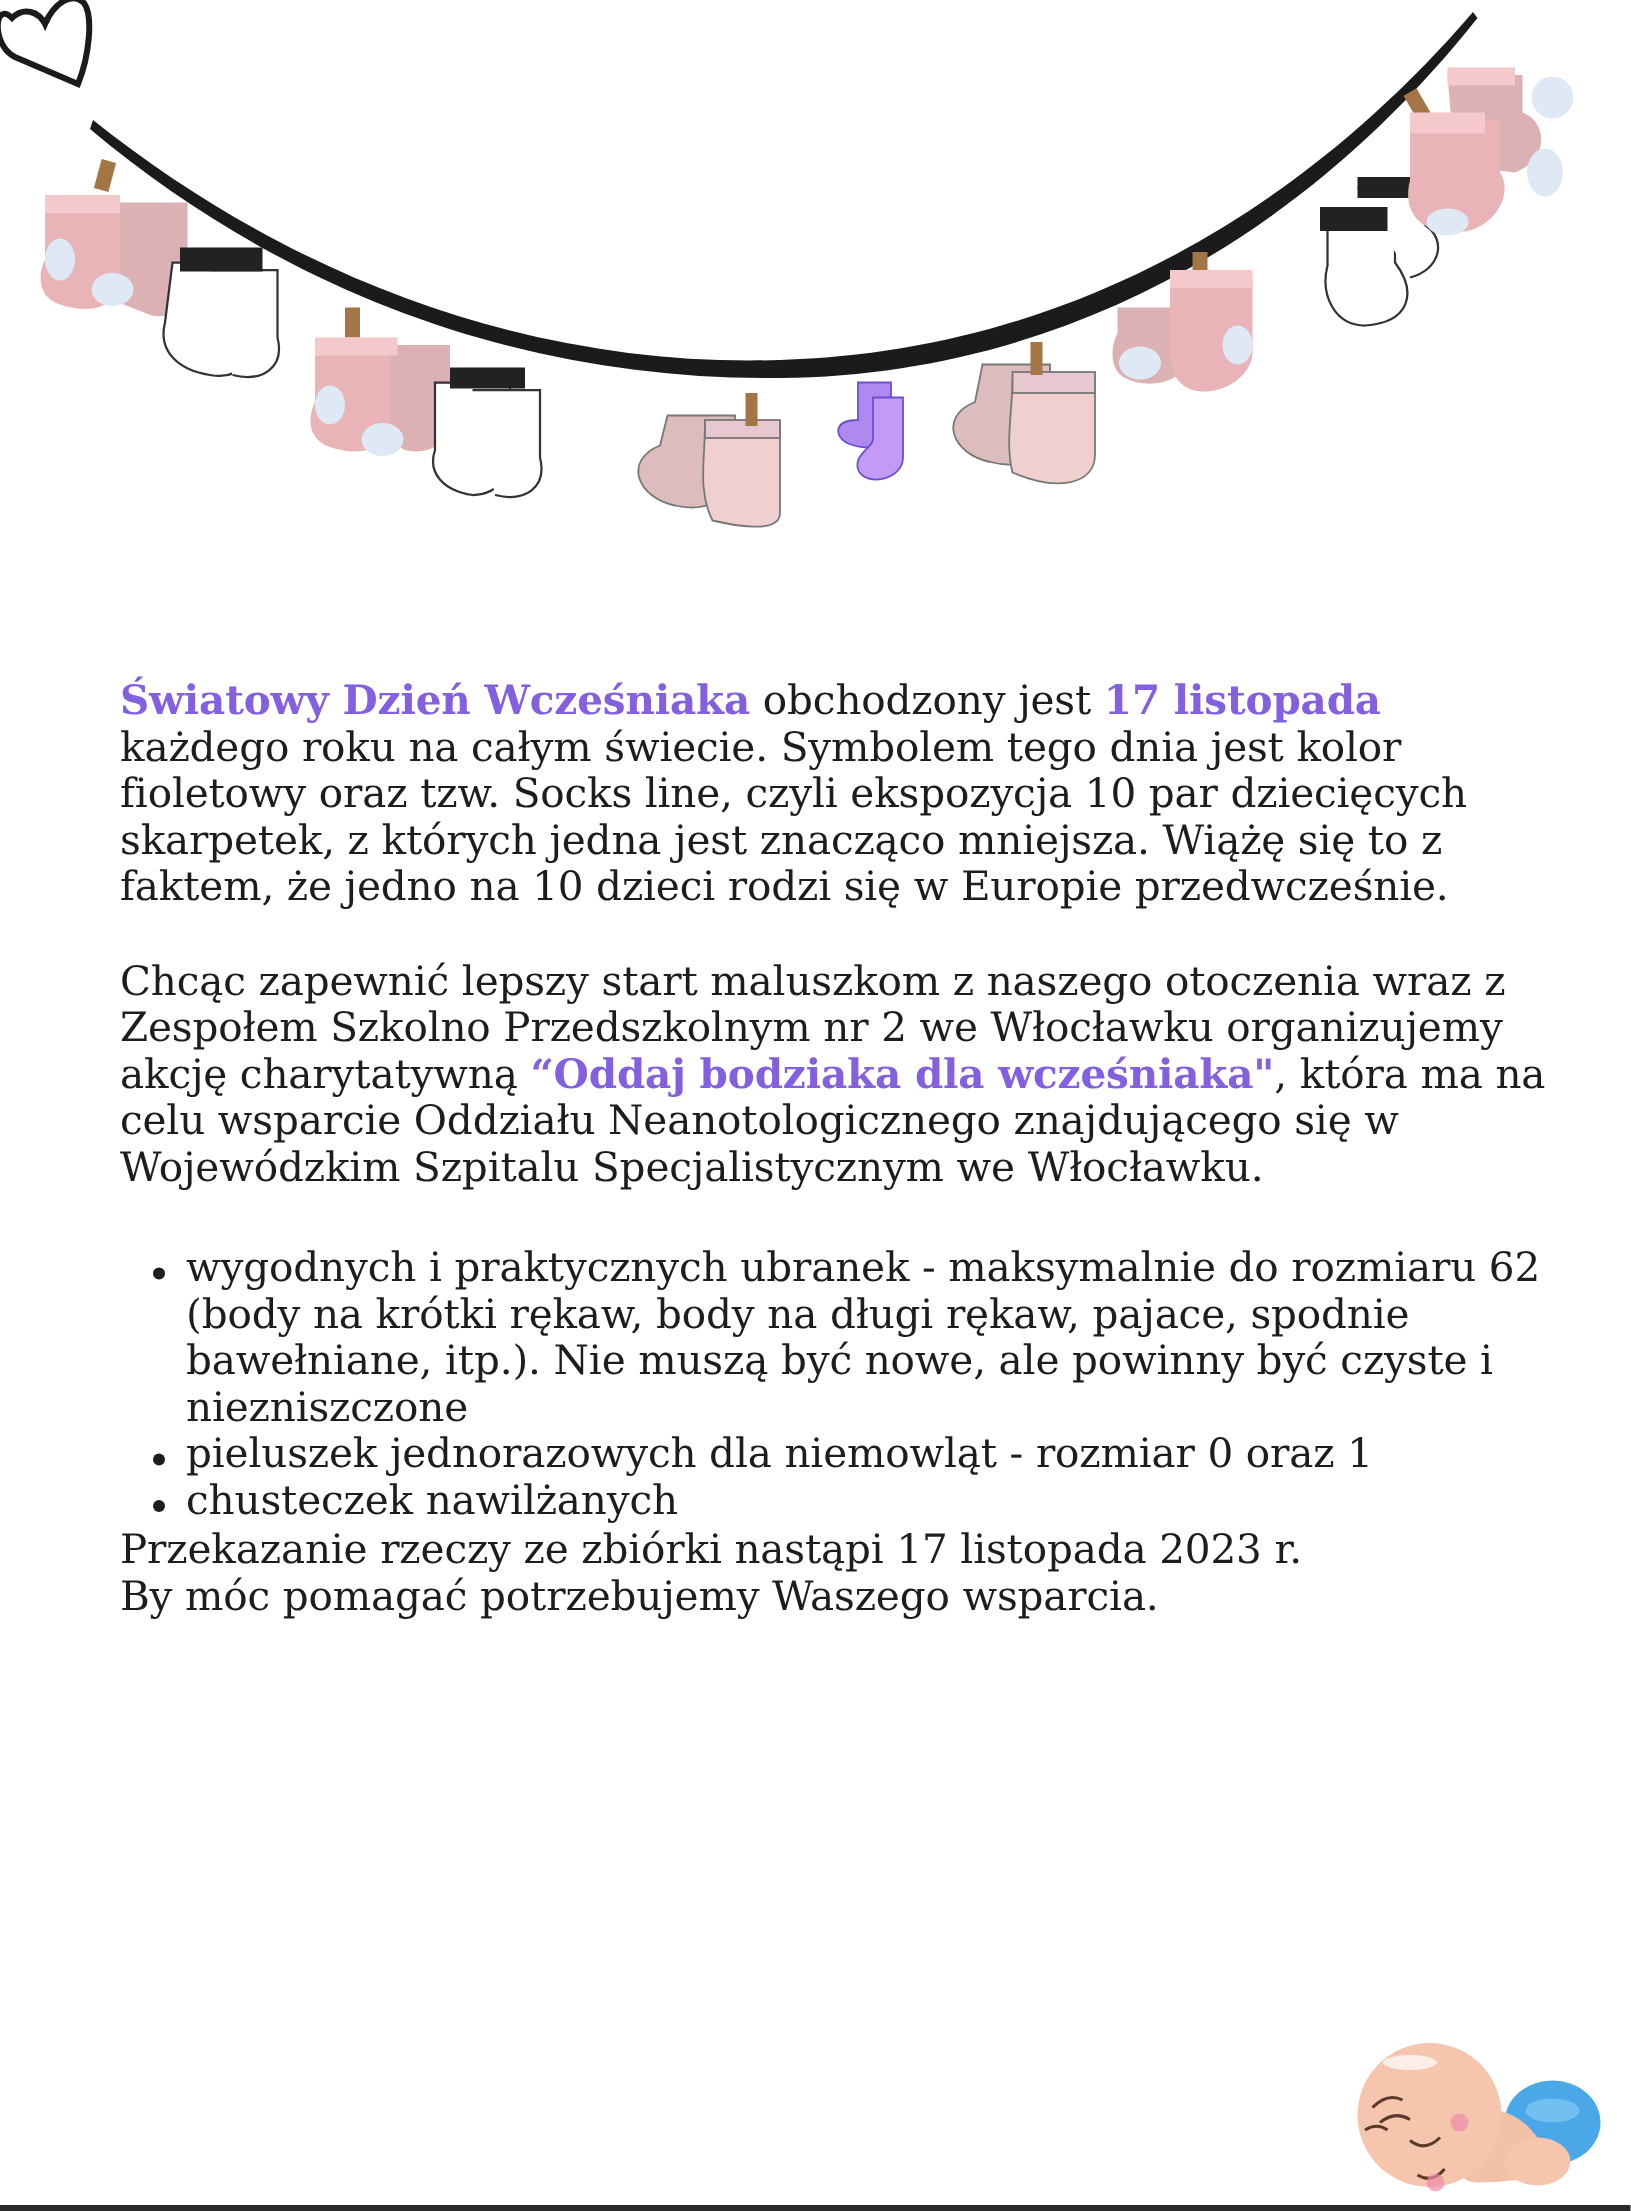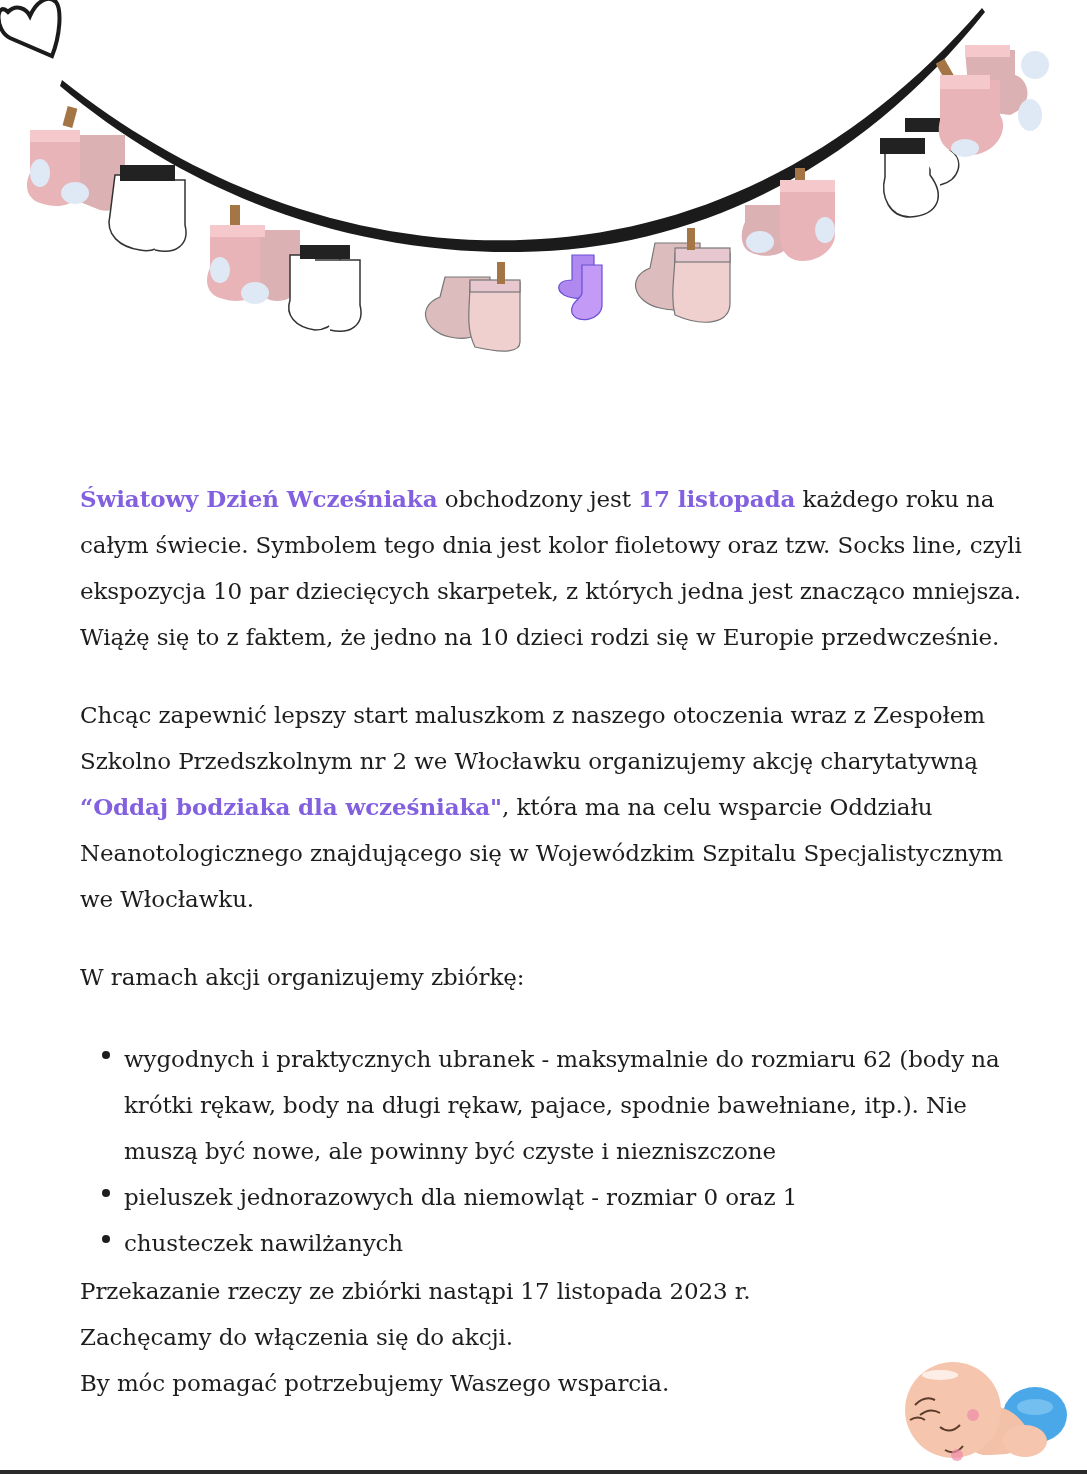--- a/index.html
+++ b/index.html
@@ -1,21 +1,21 @@
 <!DOCTYPE html>
 <html><head>
 <meta charset="utf-8">
 <style>
   html, body { margin: 0; padding: 0; background: #ffffff; }
   body { width: 1087px; height: 1474px; position: relative; overflow: hidden; }
   .page { position: absolute; left: 0; top: 0; width: 1087px; height: 1474px; background: #ffffff; }
   .garland { position: absolute; left: 0; top: 0; width: 1087px; height: 370px; }
   .content {
-    position: absolute; left: 80px; top: 476px; width: 960px;
-    font-family: "DejaVu Serif", serif; font-size: 23px; line-height: 46px; color: #1d1d1d;
+    position: absolute; left: 80px; top: 452px; width: 960px;
+    font-family: "DejaVu Serif", serif; font-size: 27px; line-height: 31px; color: #1d1d1d;
     letter-spacing: -0.1px;
   }
   .content p { margin: 0; }
   .para + .para { margin-top: 32px; }
   .accent-bold { color: #8260e0; font-weight: bold; }
   .accent { color: #8a6fe0; }
   ul.items { list-style: none; margin: 36px 0 2px 0; padding: 0 0 0 44px; }
   ul.items li { position: relative; }
   ul.items li::before {
     content: ""; position: absolute; left: -22px; top: 15px; width: 8px; height: 8px;
@@ -112,31 +112,29 @@
       <ellipse cx="95" cy="70" rx="12" ry="16" fill="#dfe9f5"></ellipse>
       <ellipse cx="30" cy="103" rx="14" ry="9" fill="#dfe9f5"></ellipse>
     </g>
   </svg>
 
   <div class="content">
     <p class="para"><span class="accent-bold">Światowy Dzień Wcześniaka</span><span> obchodzony jest </span><span class="accent-bold">17 listopada</span><span> każdego roku na całym świecie. Symbolem tego dnia jest kolor fioletowy oraz tzw. Socks line, czyli ekspozycja 10 par dziecięcych skarpetek, z których jedna jest znacząco mniejsza. Wiążę się to z faktem, że jedno na 10 dzieci rodzi się w Europie przedwcześnie.</span></p>
 
     <p class="para"><span>Chcąc zapewnić lepszy start maluszkom z naszego otoczenia wraz z Zespołem Szkolno Przedszkolnym nr 2 we Włocławku organizujemy akcję charytatywną </span><span class="accent-bold">“Oddaj bodziaka dla wcześniaka"</span><span>, która ma na celu wsparcie Oddziału Neanotologicznego znajdującego się w Wojewódzkim Szpitalu Specjalistycznym we Włocławku.</span></p>
 
-    <p class="para">W ramach akcji organizujemy zbiórkę:</p>
 
     <ul class="items">
       <li>wygodnych i praktycznych ubranek - maksymalnie do rozmiaru 62 (body na  krótki rękaw, body na długi rękaw, pajace, spodnie bawełniane, itp.). Nie muszą być nowe, ale powinny być czyste i niezniszczone</li>
       <li> pieluszek jednorazowych dla niemowląt - rozmiar 0 oraz 1</li>
       <li>chusteczek nawilżanych</li>
     </ul>
 
     <div class="closing">
       <p>Przekazanie rzeczy ze zbiórki nastąpi 17 listopada 2023 r.</p>
-      <p>Zachęcamy do włączenia się do akcji.</p>
       <p>By móc pomagać potrzebujemy Waszego wsparcia.</p>
     </div>
   </div>
 
   <svg class="baby" viewBox="0 0 180 110" xmlns="http://www.w3.org/2000/svg">
     <ellipse cx="140" cy="60" rx="32" ry="28" fill="#4aa8e8"></ellipse>
     <ellipse cx="140" cy="52" rx="18" ry="8" fill="#8fd0f5" opacity="0.6"></ellipse>
     <path d="M80,55 C100,45 125,55 135,80 C140,95 120,100 90,100 C70,100 70,70 80,55 Z" fill="#f3c1a8"></path>
     <ellipse cx="130" cy="86" rx="22" ry="16" fill="#f5c6ad"></ellipse>
     <circle cx="58" cy="55" r="48" fill="#f5c6ad"></circle>

